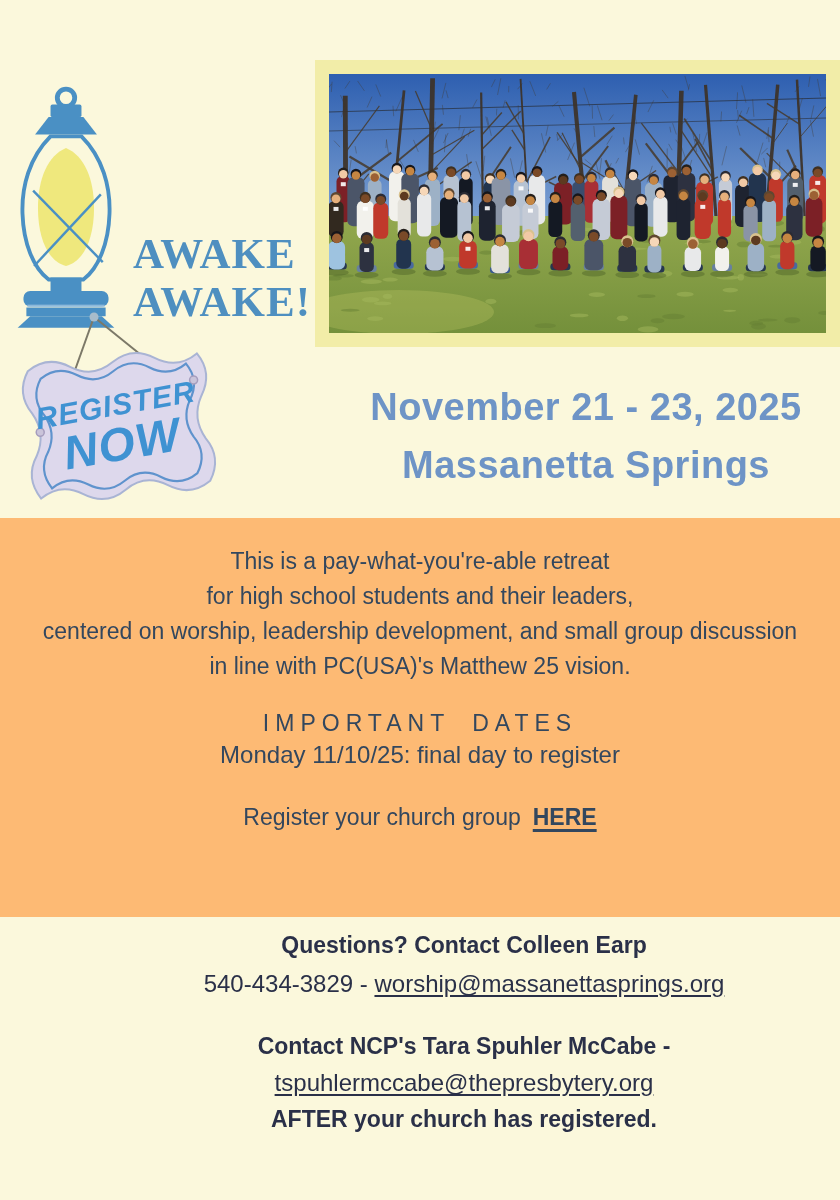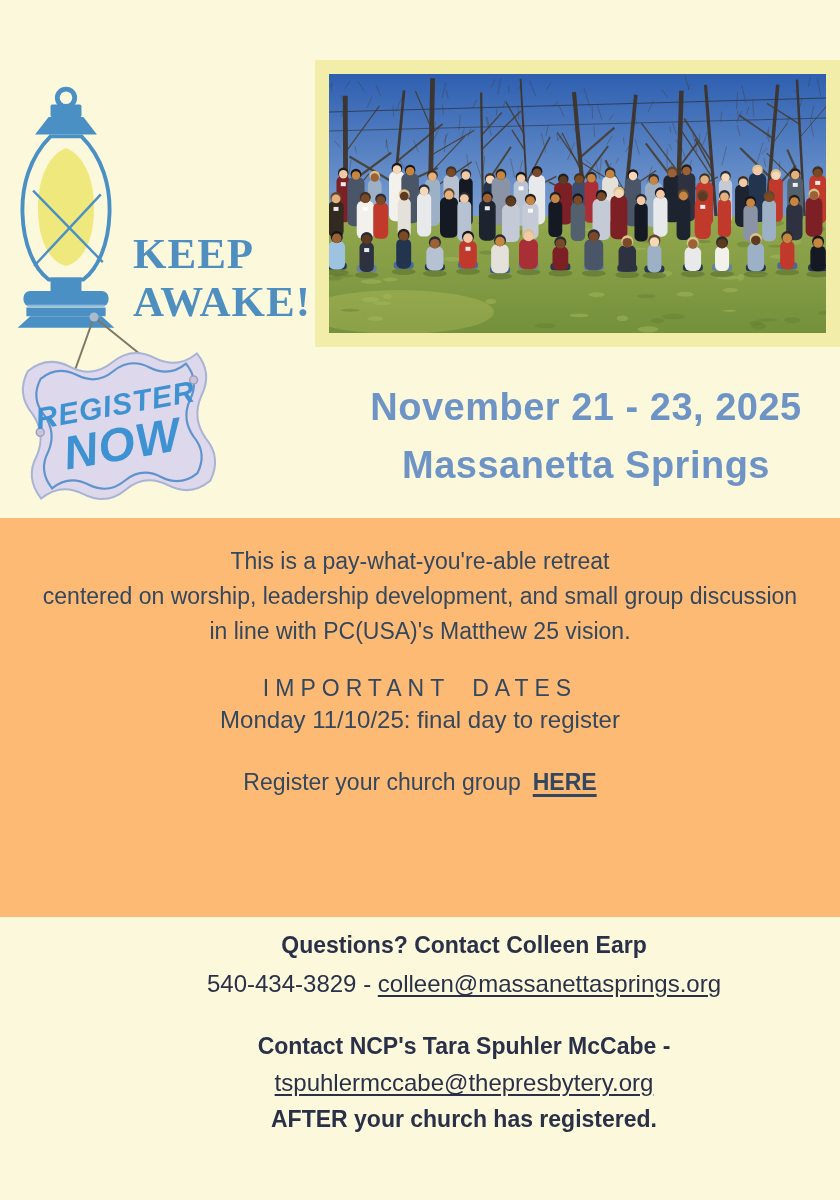--- a/index.html
+++ b/index.html
@@ -564,21 +564,21 @@
       <line x1="96" y1="112" x2="27" y2="186" stroke="#4a90c4" stroke-width="2.5"></line>
       <rect x="44" y="198" width="32" height="14"></rect>
       <rect x="16" y="212" width="88" height="16" rx="7"></rect>
       <rect x="19" y="229" width="82" height="9"></rect>
       <polygon points="10,250 110,250 97,238 23,238"></polygon>
       <rect x="20" y="226" width="80" height="2.5" fill="#9cc3e0" opacity=".8"></rect>
     </g>
   </svg>
 
   <div class="keep-awake">
-    <div>KEEP</div>
+    <div>AWAKE</div>
     <div>AWAKE!</div>
   </div>
 
   <svg class="badge" viewBox="0 0 240 215" aria-hidden="true">
     <line x1="94" y1="17" x2="60" y2="112" stroke="#7c7968" stroke-width="2"></line>
     <line x1="94" y1="17" x2="172" y2="80" stroke="#7c7968" stroke-width="2"></line>
     <circle cx="94" cy="17" r="4.5" fill="#a8bccb"></circle>
     <g transform="rotate(-6 119 126)">
       <path d="M 34 62 Q 55 48 76.5 62 Q 98 76 119 62 Q 140 48 161.5 62 Q 183 76 204 62
                Q 218 83 204 104.7 Q 192 126 204 147.3 Q 218 168 204 190
@@ -598,36 +598,37 @@
   </svg>
 
   <div class="event-title">
     <div>November 21 - 23, 2025</div>
     <div>Massanetta Springs</div>
   </div>
 
   <div class="band">
     <div class="desc">
       <div>This is a pay-what-you're-able retreat</div>
+      <div>for high school students and their leaders,</div>
       <div>centered on worship, leadership development, and small group discussion</div>
       <div>in line with PC(USA)'s Matthew 25 vision.</div>
     </div>
     <div class="imp-heading">IMPORTANT DATES</div>
     <div class="date-line">Monday 11/10/25: final day to register</div>
     <div class="register-line">
       <span>Register your church group</span><a href="#" class="here-link">HERE</a>
     </div>
   </div>
 
   <div class="contact">
     <div class="c-bold">Questions? Contact Colleen Earp</div>
     <div class="c-reg">
       <span>540-434-3829</span>
       <span>-</span>
-      <a href="#">colleen@massanettasprings.org</a>
+      <a href="#">worship@massanettasprings.org</a>
     </div>
     <div class="c-bold c-gap">Contact NCP's Tara Spuhler McCabe -</div>
     <div class="c-mid">
       <a href="#">tspuhlermccabe@thepresbytery.org</a>
     </div>
     <div class="c-bold c-last">AFTER your church has registered.</div>
   </div>
 
 </div>
 

